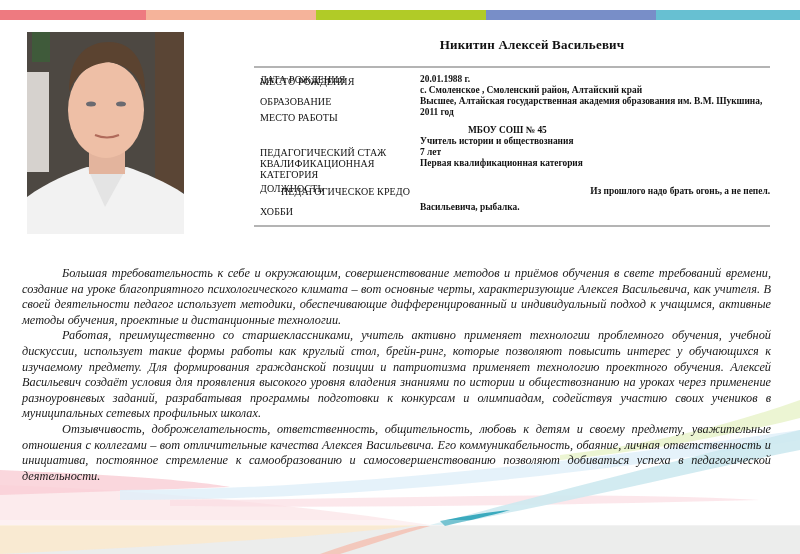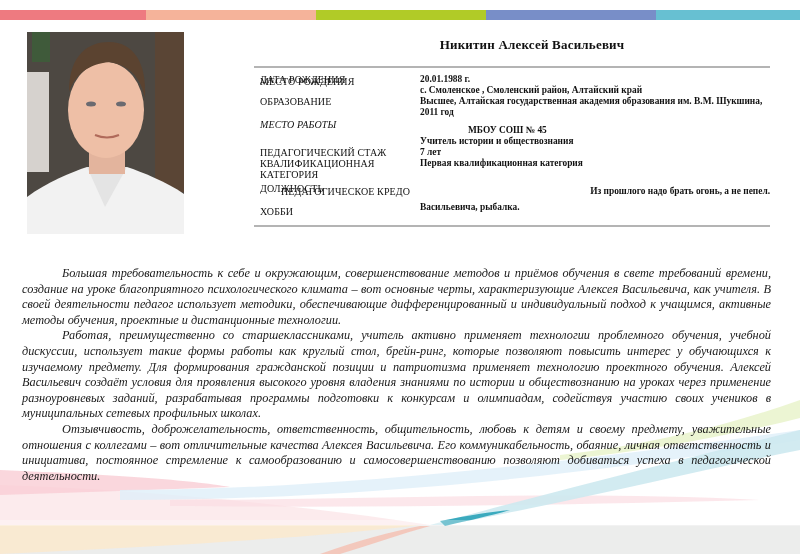--- a/index.html
+++ b/index.html
@@ -79,21 +79,21 @@
 
 <div class="lbl" style="top:74px;">ДАТА РОЖДЕНИЯ</div>
 <div class="val" style="top:74px;">20.01.1988 г.</div>
 
 <div class="lbl" style="top:76px;">МЕСТО РОЖДЕНИЯ</div>
 <div class="val" style="top:85px;">с. Смоленское , Смоленский район,  Алтайский край</div>
 
 <div class="lbl" style="top:96px;">ОБРАЗОВАНИЕ</div>
 <div class="val" style="top:96px;width:345px;">Высшее, Алтайская государственная академия образования им. В.М. Шукшина, 2011 год</div>
 
-<div class="lbl" style="top:119px;font-style:italic;">МЕСТО РАБОТЫ</div>
+<div class="lbl" style="top:112px;">МЕСТО РАБОТЫ</div>
 <div class="val" style="top:125px;margin-left:48px;">МБОУ  СОШ № 45</div>
 
 <div class="lbl" style="top:136px;margin-top:47px;">ДОЛЖНОСТЬ</div>
 <div class="val" style="top:136px;">Учитель истории и обществознания</div>
 
 <div class="lbl" style="top:147px;">ПЕДАГОГИЧЕСКИЙ  СТАЖ</div>
 <div class="val" style="top:147px;">7 лет</div>
 
 <div class="lbl" style="top:158px;width:120px;">КВАЛИФИКАЦИОННАЯ КАТЕГОРИЯ</div>
 <div class="val" style="top:158px;">Первая  квалификационная категория</div>

